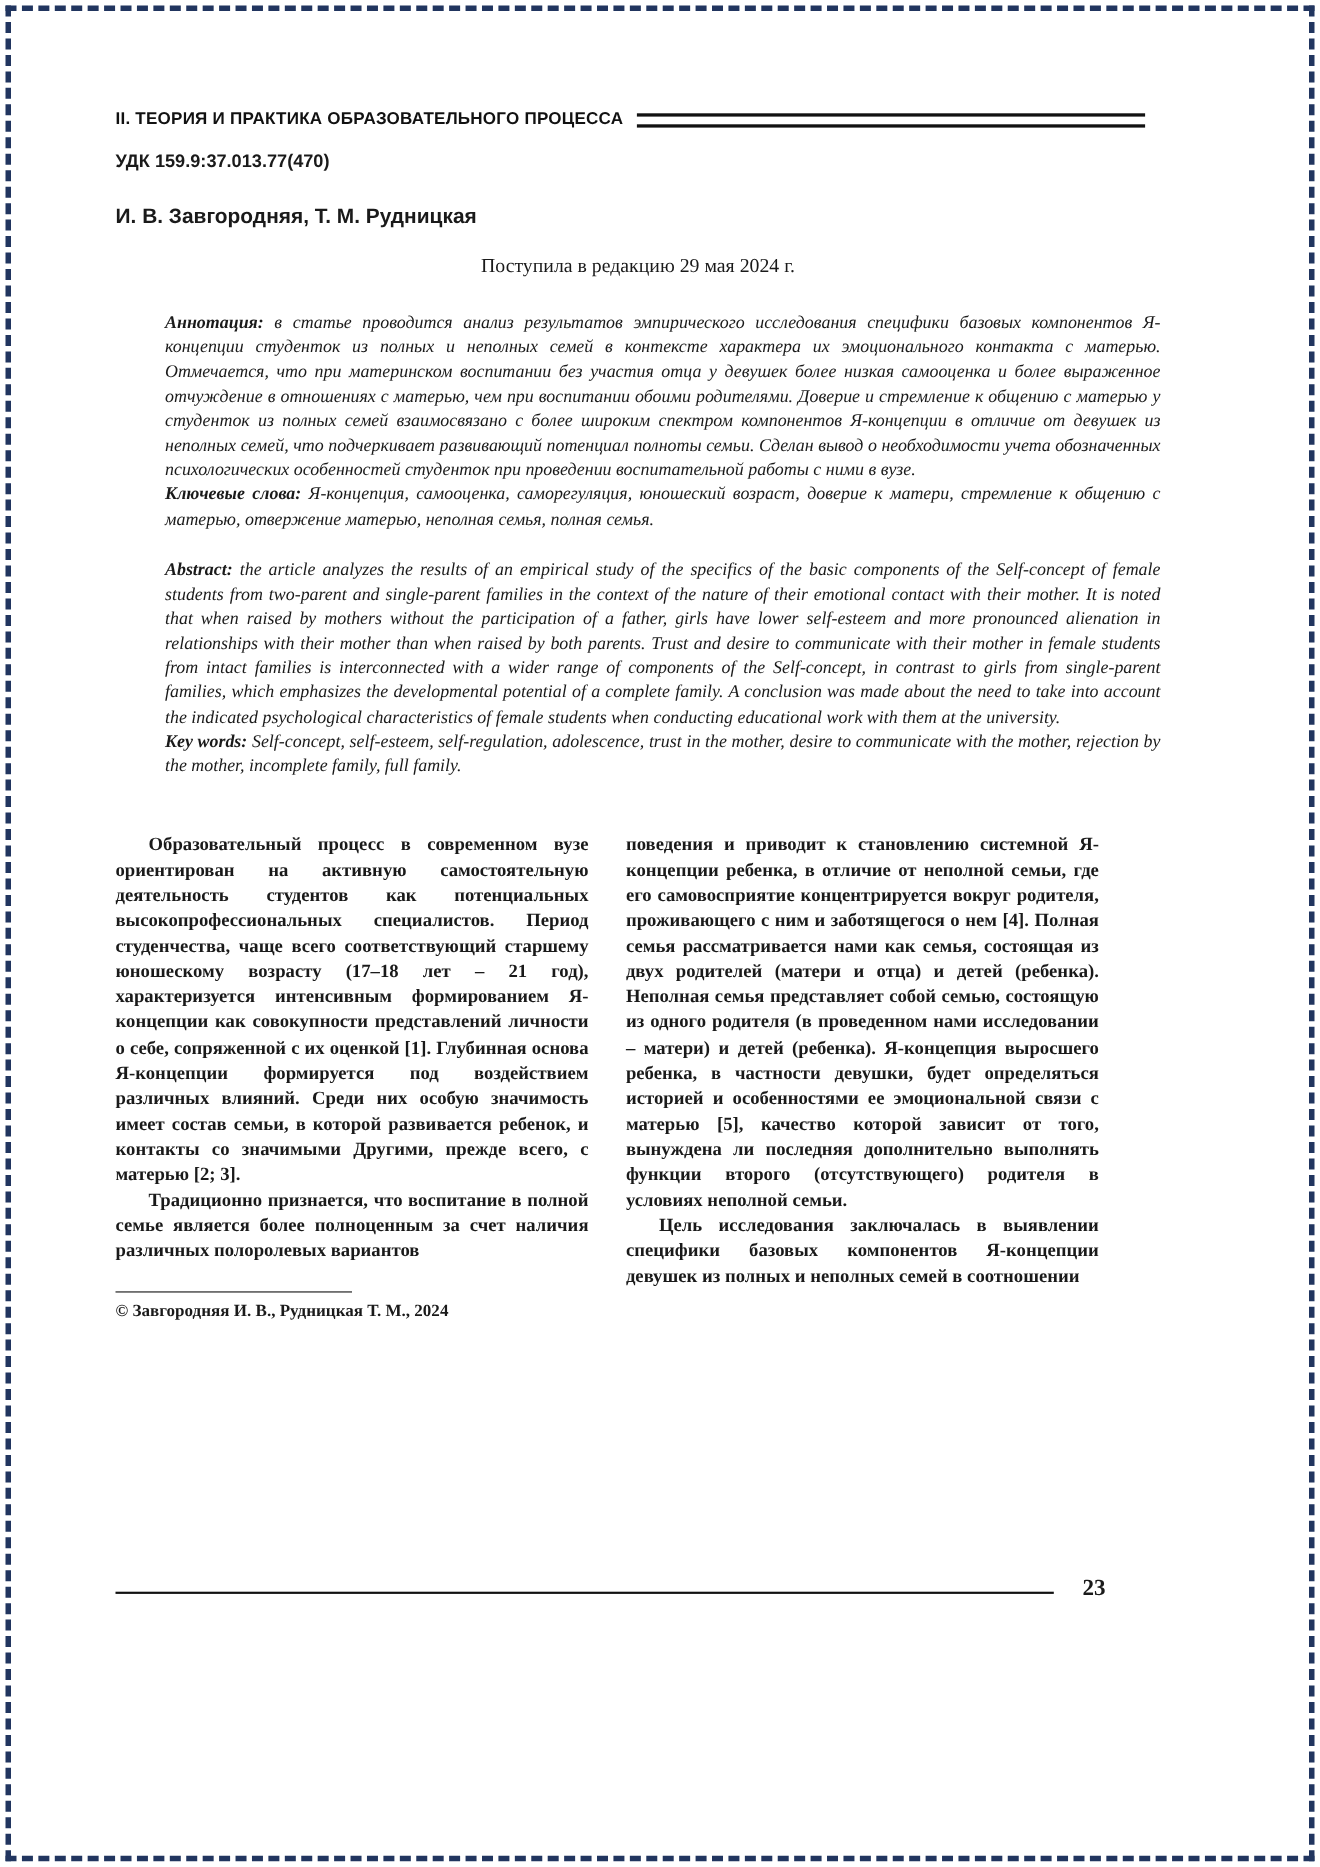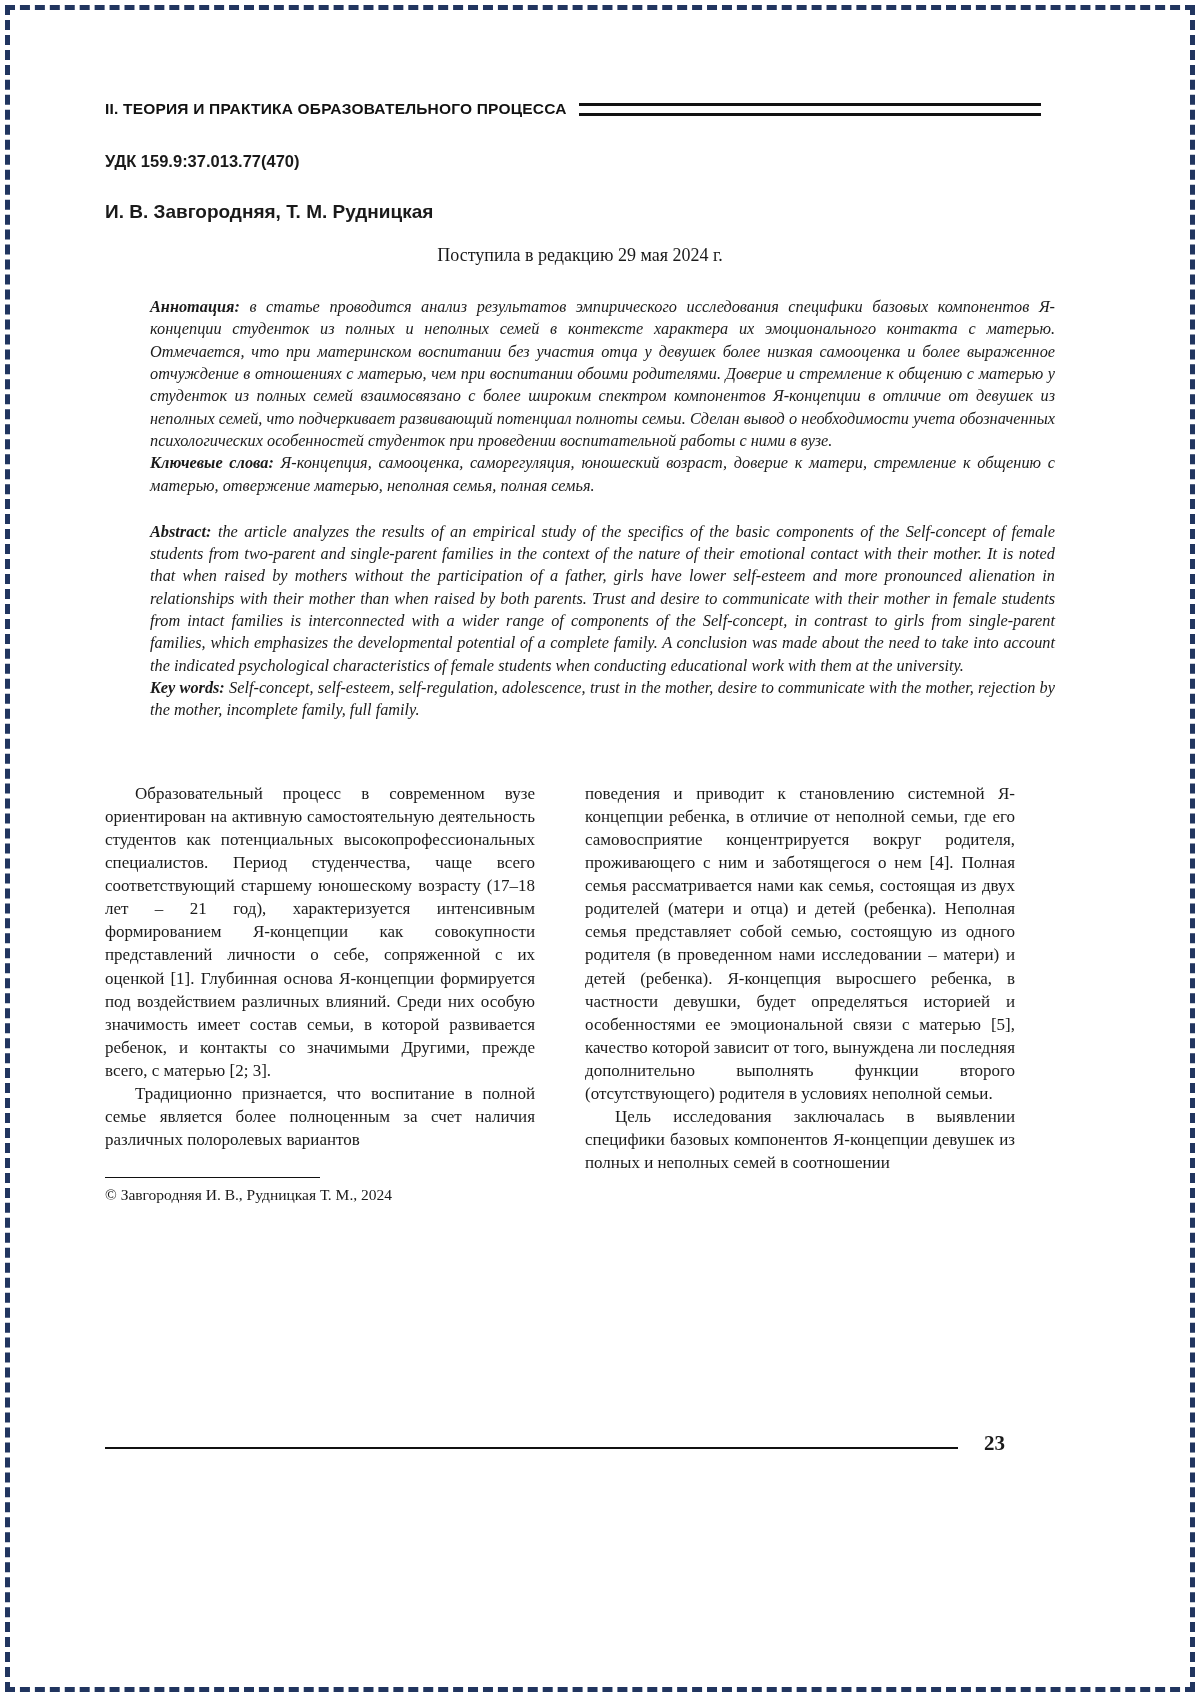--- a/index.html
+++ b/index.html
@@ -42,21 +42,21 @@
     font-size:34px;color:#8f96a0;letter-spacing:1px;
   }
   .logo-word2{
     font-family:"DejaVu Serif", serif;font-weight:bold;
     font-size:42px;color:#d9dce1;letter-spacing:2px;
     -webkit-text-stroke:1.6px #8f96a0;
     text-shadow:0 0 1px #8f96a0;
   }
   
   .udk{
-    margin-top:34px;
+    margin-top:20px;
     font-family:"Liberation Sans", sans-serif;
     font-weight:bold;font-size:16.5px;
   }
   .title{
     margin:32px 0 0 0;text-align:center;
     font-family:"DejaVu Serif", serif;
     font-weight:bold;font-size:27px;line-height:34px;
     letter-spacing:1.5px;color:#27272e;
   }
   .authors{
@@ -76,22 +76,22 @@
   .abstract-area{
     margin:30px 0 0 45px;
     font-size:16.3px;line-height:1.37;
     text-align:justify;font-style:italic;
   }
   .abstract-area p{margin:0;}
   .abs-label{font-weight:bold;}
   .gap-top{margin-top:24px !important;}
   
   .columns{
-    margin-top:60px;
-    display:flex;gap:50px;
+    margin-top:48px;
+    display:flex;gap:34px;font-weight:bold;
   }
   .col{width:430px;flex:0 0 430px;}
   .body-p{
     margin:0;font-size:17px;line-height:1.36;
     text-align:justify;text-indent:30px;
   }
   .body-p.cont{text-indent:0;}
   .footnote{
     margin-top:26px;
     font-size:15.5px;

